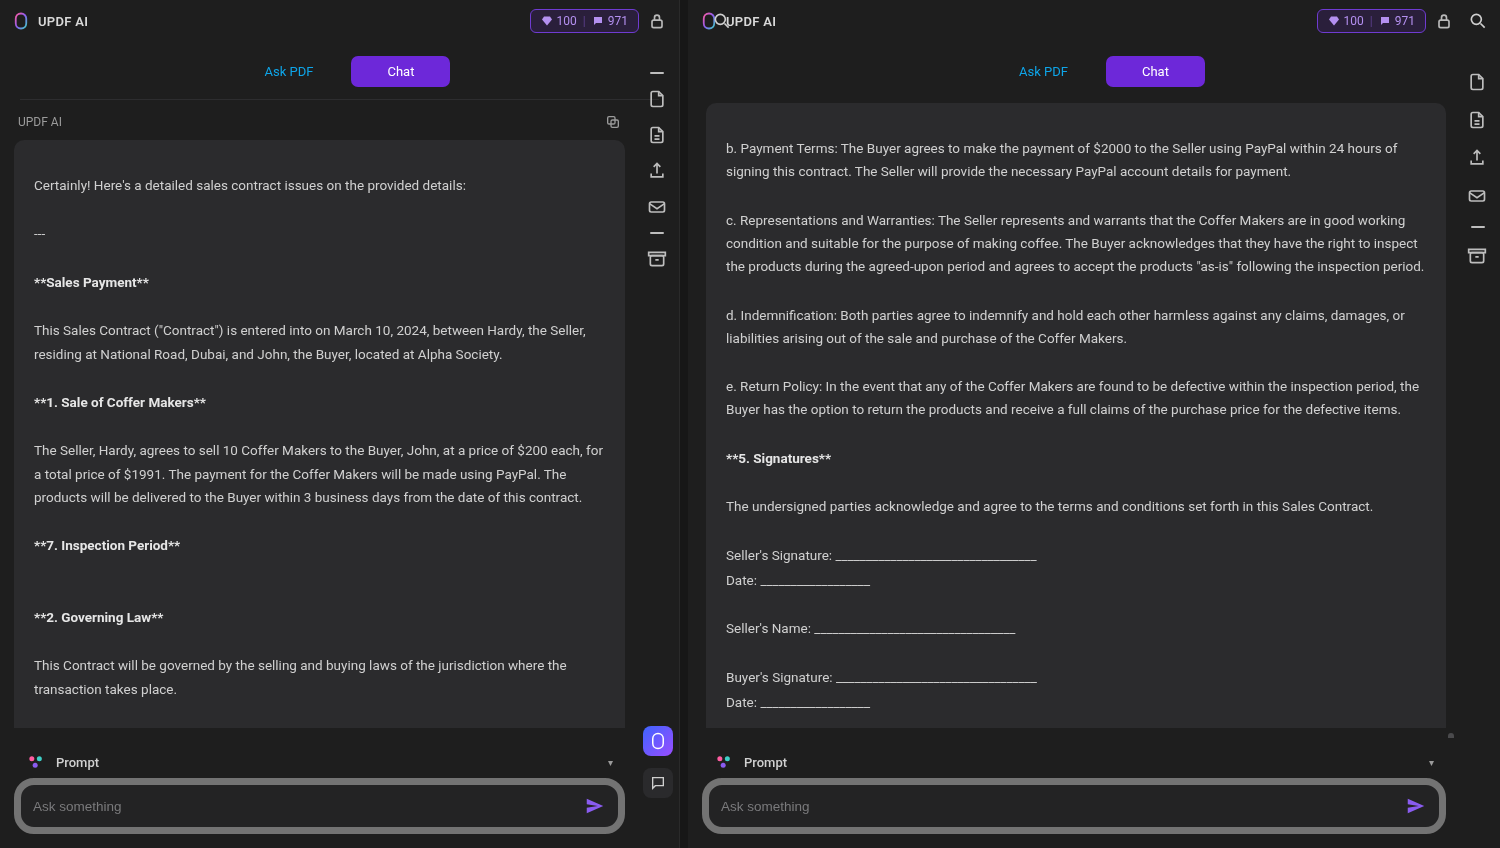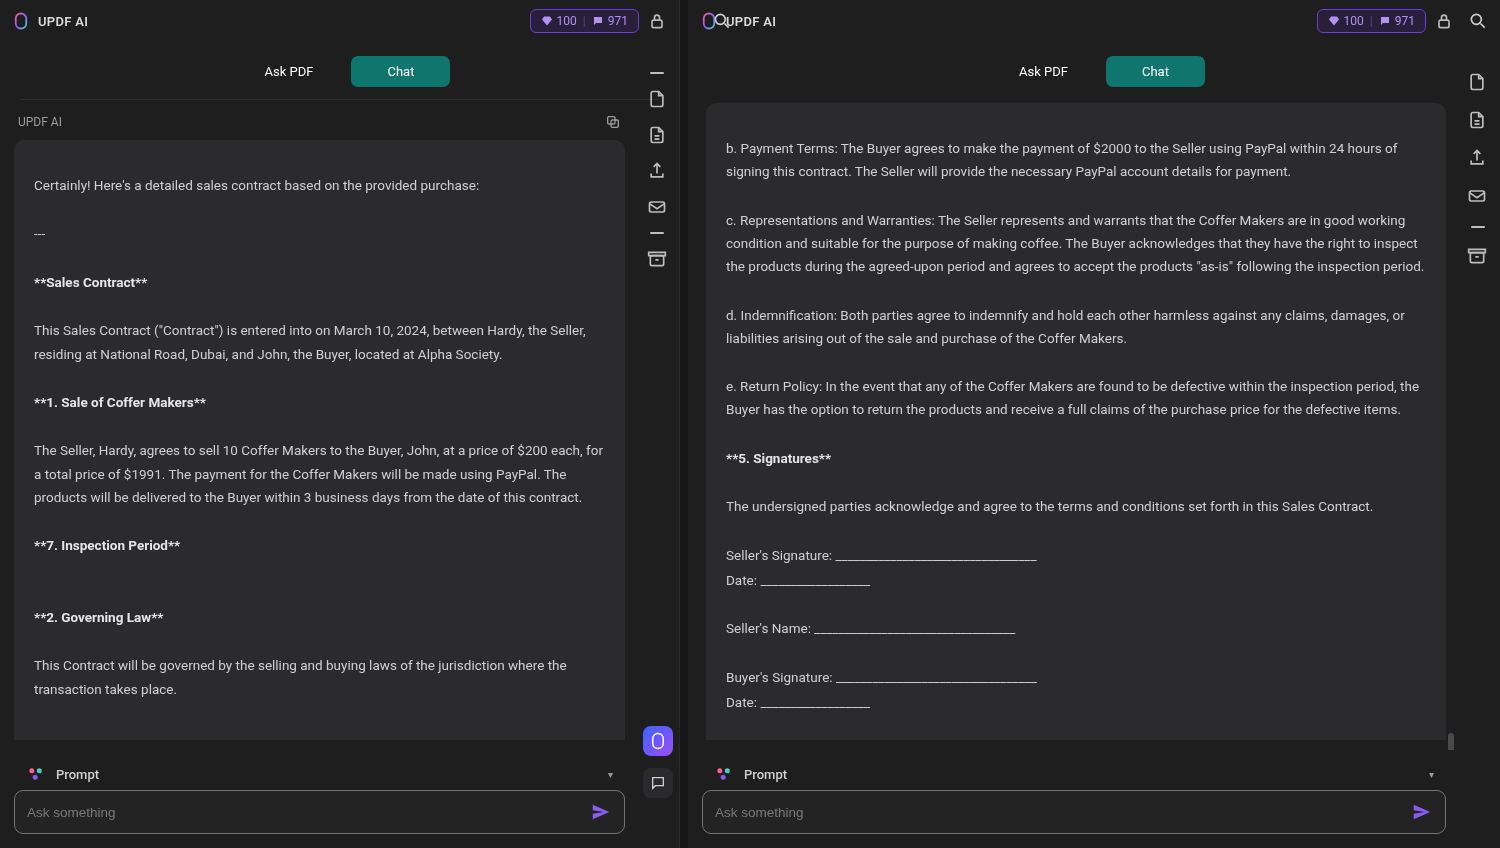--- a/index.html
+++ b/index.html
@@ -14,42 +14,42 @@
   .logo svg { display: block; }
   .brand { font-size: 13px; font-weight: 600; color: #d9d9d9; letter-spacing: .3px; }
   .flex-spacer { flex: 1; }
   .credit-pill { display: flex; align-items: center; gap: 6px; padding: 4px 10px; border: 1px solid #6f3bd1; border-radius: 6px; font-size: 12px; color: #b490f0; background: #2a1f3b; }
   .credit-pill .sep { color: #5c3f8c; }
   .credit-block { display: flex; align-items: center; gap: 4px; text-align: center; }
   .lock { width: 20px; height: 20px; margin-left: 8px; color: #b9b9b9; cursor: pointer; }
   .search-btn { width: 20px; height: 20px; margin-left: 14px; color: #b9b9b9; cursor: pointer; }
   .tabs { display: flex; justify-content: center; padding: 14px 20px 6px; }
   .tabgroup { display: flex; gap: 2px; background: transparent; }
-  .tab { padding: 8px 36px; font-size: 13px; color: #ffffff; border-radius: 7px; cursor: pointer; }
-  .tab.active { background: #0f766e; color: #fff; }
+  .tab { padding: 8px 36px; font-size: 13px; color: #0ea5e9; border-radius: 7px; cursor: pointer; }
+  .tab.active { background: #6d28d9; color: #fff; }
   .divider-line { height: 1px; background: #2d2d2f; margin: 6px 20px 0; }
   .toolbar-right { position: absolute; top: 52px; right: 0; width: 44px; display: flex; flex-direction: column; align-items: center; gap: 14px; padding-top: 20px; }
   .toolbar-right .tb { width: 22px; height: 22px; color: #bdbdbd; cursor: pointer; display: flex; align-items: center; justify-content: center; }
   .toolbar-right .dash { width: 14px; height: 2px; background: #bdbdbd; border-radius: 1px; }
   .body-area { flex: 1; padding: 10px 54px 10px 14px; overflow: hidden; position: relative; }
   .body-area .scroll { height: 100%; overflow-y: hidden; }
   .hdr-line { font-size: 12px; color: #9b9b9b; padding: 4px 4px 10px; display: flex; justify-content: space-between; align-items: center; }
   .copy-icon { width: 16px; height: 16px; color: #9b9b9b; cursor: pointer; }
   .card { background: #2b2b2d; border-radius: 10px; padding: 34px 20px; font-size: 13.5px; line-height: 1.72; color: #d0d0d0; }
   .card strong, .card b { font-weight: 700; color: #e6e6e6; }
   .card p { margin-bottom: 2px; }
   .scrollbar-thumb { position: absolute; right: 46px; width: 6px; background: #4a4a4c; border-radius: 3px; }
   .right .body-area { padding-left: 18px; }
   .right .scrollbar-thumb { top: 640px; height: 64px; right: 46px; }
   .prompt-area { padding: 6px 54px 14px 14px; }
   .prompt-row { display: flex; align-items: center; gap: 10px; padding: 8px 12px 6px; }
   .prompt-logo { width: 20px; height: 20px; }
   .prompt-label { font-size: 13px; color: #d1d1d1; font-weight: 500; flex: 1; }
   .prompt-caret { color: #9b9b9b; font-size: 10px; }
-  .input-wrap { background: #232324; border: 1px solid #737373; border-radius: 9px; display: flex; align-items: center; padding: 10px 12px; }
+  .input-wrap { background: #232324; border: 7px solid #737373; border-radius: 20px; display: flex; align-items: center; padding: 10px 12px; }
   .input-wrap input { flex: 1; background: transparent; border: none; outline: none; color: #d0d0d0; font-size: 13.5px; }
   .input-wrap input::placeholder { color: #7a7a7c; }
   .send { width: 22px; height: 22px; color: #8a5cf0; cursor: pointer; }
   .float-col { position: absolute; right: 6px; bottom: 50px; display: flex; flex-direction: column; gap: 12px; }
   .float-btn { width: 30px; height: 30px; border-radius: 8px; background: #2a2a2c; display: flex; align-items: center; justify-content: center; color: #cfcfcf; cursor: pointer; }
   .float-btn.primary { background: linear-gradient(135deg, #3e64ff, #9a4dff); }
   .right-edge { position: absolute; right: 0; top: 44px; bottom: 0; width: 44px; display: flex; flex-direction: column; align-items: center; gap: 16px; padding-top: 28px; background: #1e1e1e; }
   .right-edge .eb { width: 22px; height: 22px; color: #bdbdbd; cursor: pointer; }
   .right-edge .dash2 { width: 14px; height: 2px; background: #bdbdbd; border-radius: 1px; margin: 2px 0; }
 </style>
@@ -106,23 +106,23 @@
     <div class="body-area">
       <div class="scroll">
         <div class="hdr-line">
           <span>UPDF AI</span>
           <span class="copy-icon"><svg viewBox="0 0 24 24" width="16" height="16" fill="none" stroke="#9b9b9b" stroke-width="2">
                 <rect x="9" y="9" width="11" height="11" rx="2"></rect>
                 <rect x="4" y="4" width="11" height="11" rx="2"></rect>
               </svg></span>
         </div>
         <div class="card">
-          <p>Certainly! Here's a detailed sales contract based on the provided purchase:</p><br>
+          <p>Certainly! Here's a detailed sales contract issues on the provided details:</p><br>
           <p>---</p><br>
-          <p><b>**Sales Contract**</b></p><br>
+          <p><b>**Sales Payment**</b></p><br>
           <p>This Sales Contract ("Contract") is entered into on March 10, 2024, between Hardy, the Seller, residing at National Road, Dubai, and John, the Buyer, located at Alpha Society.</p><br>
           <p><b>**1. Sale of Coffer Makers**</b></p><br>
           <p>The Seller, Hardy, agrees to sell 10 Coffer Makers to the Buyer, John, at a price of $200 each, for a total price of $1991. The payment for the Coffer Makers will be made using PayPal. The products will be delivered to the Buyer within 3 business days from the date of this contract.</p><br>
           <p><b>**7. Inspection Period**</b></p><br>
           <br>
           <p><b>**2. Governing Law**</b></p><br>
           <p>This Contract will be governed by the selling and buying laws of the jurisdiction where the transaction takes place.</p><br>
           <br>
           <br>
           

